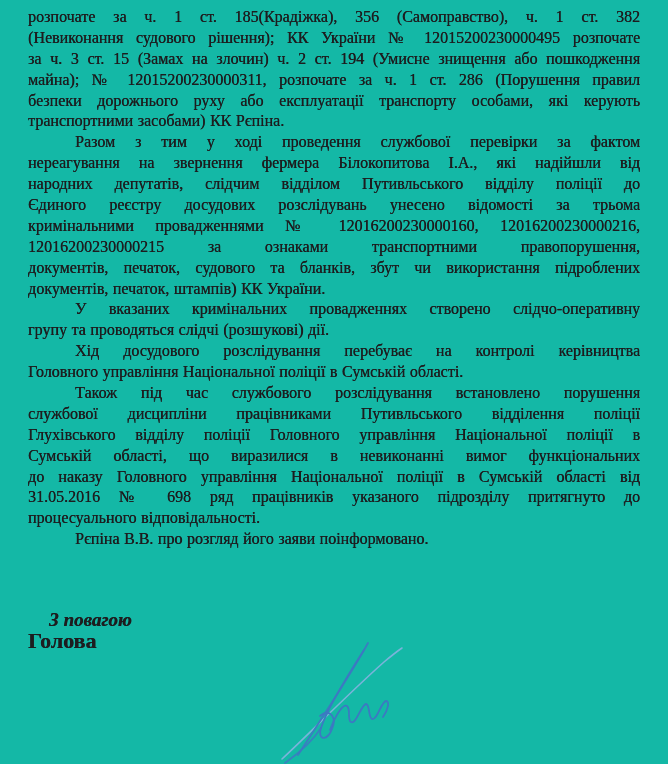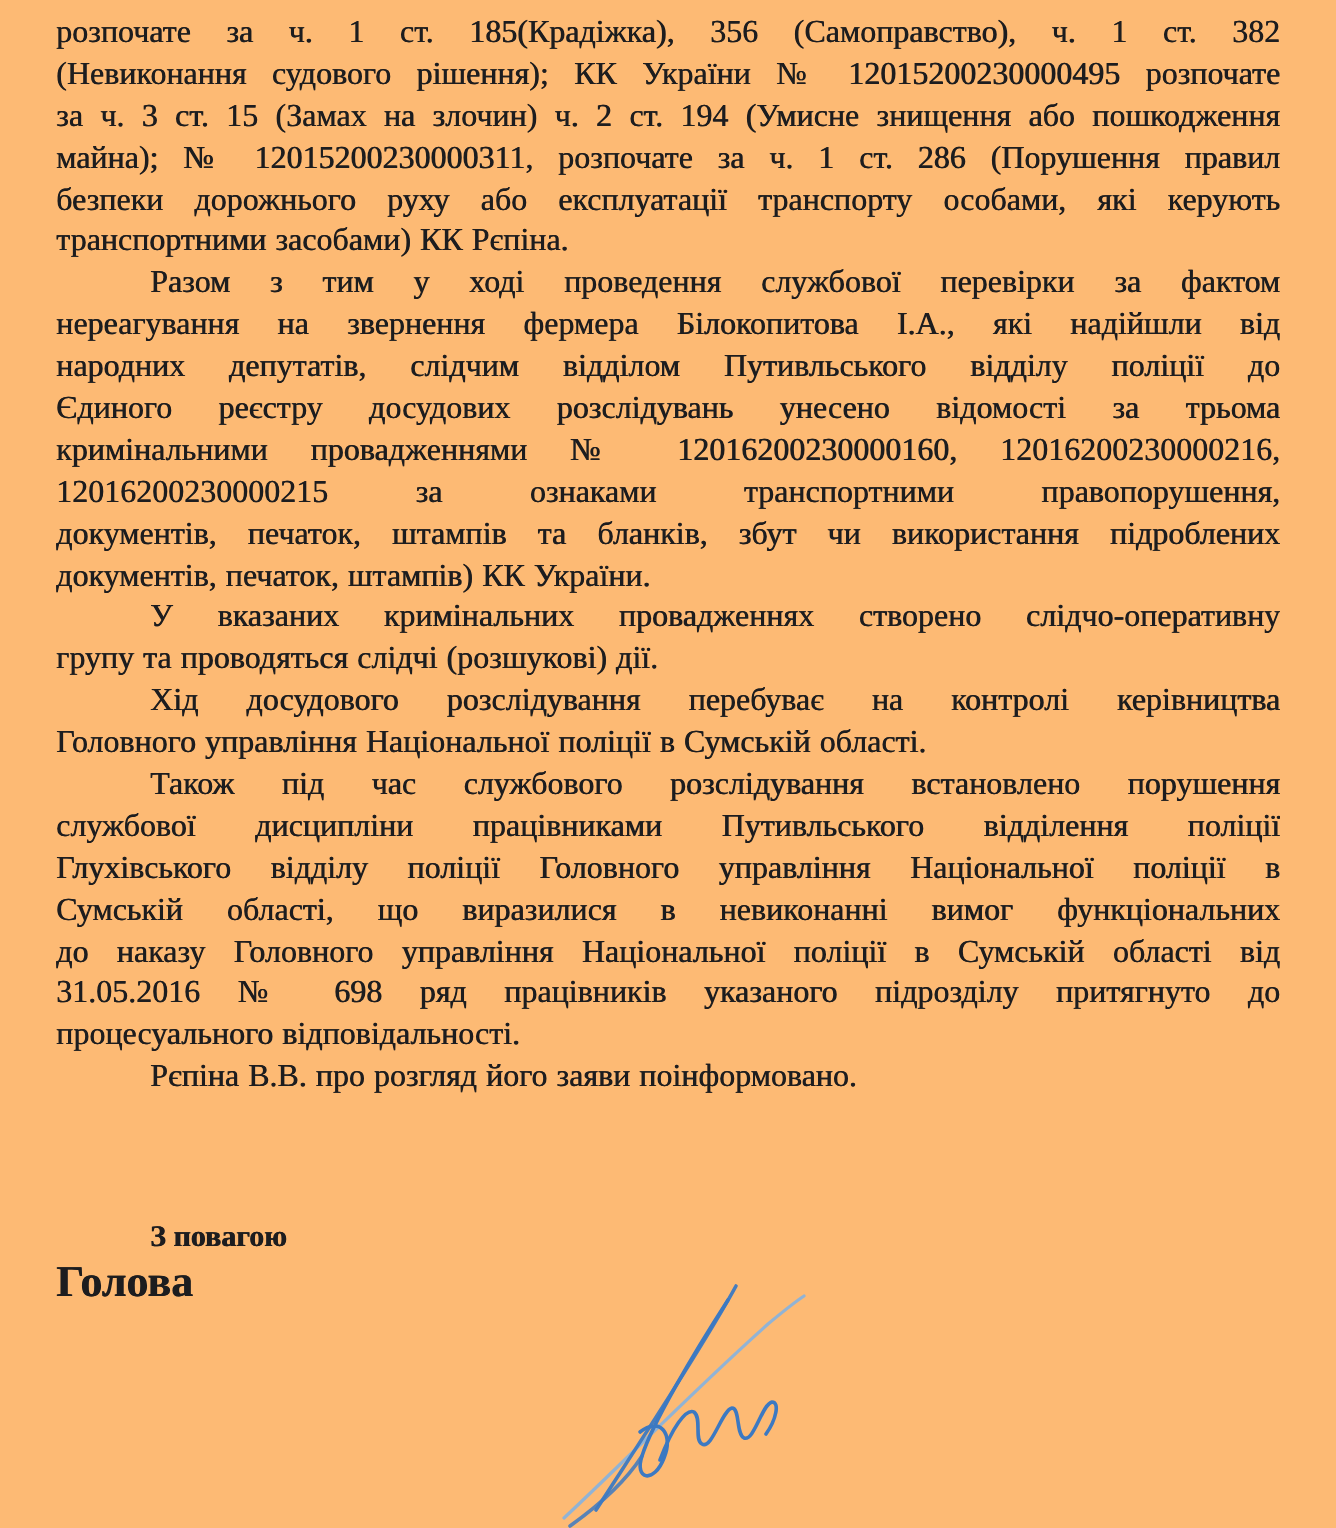--- a/index.html
+++ b/index.html
@@ -45,25 +45,26 @@
     text-align-last: left;
     white-space: normal;
   }
   .line.indent {
     text-indent: 47px;
   }
   .closing {
     margin-top: 59px;
   }
   .regards {
-    font-size: 15px;
+    font-size: 19px;
     line-height: 21px;
     font-weight: bold;
-    margin-left: 47px;
+    margin-left: 21px;
     text-shadow: 0.3px 0 0 currentColor;
+    font-style: italic;
   }
   .sign-row {
     display: flex;
     align-items: flex-start;
     font-size: 22px;
     line-height: 21px;
     font-weight: bold;
     text-shadow: 0.3px 0 0 currentColor;
   }
   .signer {
@@ -83,40 +84,40 @@
     fill: none;
     stroke-linecap: round;
     stroke-linejoin: round;
   }
   .ink-main { stroke: var(--ink-main, #3c79c2); stroke-width: 1.8; }
   .ink-light { stroke: var(--ink-light, #85b2e0); stroke-width: 1.6; }
 </style>
 </head>
 <body>
 
-<div class="page" style="background: #fdba74; color: rgb(29, 29, 31);">
+<div class="page" style="background: #14b8a6; color: rgb(29, 29, 31);">
 
   <div class="text-area">
     <div id="doc-body">
         <div class="paragraph">
           <div class="line">розпочате за ч. 1 ст. 185(Крадіжка), 356 (Самоправство), ч. 1 ст. 382</div>
           <div class="line">(Невиконання судового рішення); КК України № 12015200230000495 розпочате</div>
           <div class="line">за ч. 3 ст. 15 (Замах на злочин) ч. 2 ст. 194 (Умисне знищення або пошкодження</div>
           <div class="line">майна); № 12015200230000311, розпочате за ч. 1 ст. 286 (Порушення правил</div>
           <div class="line">безпеки дорожнього руху або експлуатації транспорту особами, які керують</div>
           <div class="line last">транспортними засобами) КК Рєпіна.</div>
         </div>
         <div class="paragraph">
           <div class="line indent">Разом з тим у ході проведення службової перевірки за фактом</div>
           <div class="line">нереагування на звернення фермера Білокопитова І.А., які надійшли від</div>
           <div class="line">народних депутатів, слідчим відділом Путивльського відділу поліції до</div>
           <div class="line">Єдиного реєстру досудових розслідувань унесено відомості за трьома</div>
           <div class="line">кримінальними провадженнями № 12016200230000160, 12016200230000216,</div>
           <div class="line">12016200230000215 за ознаками транспортними правопорушення,</div>
-          <div class="line">документів, печаток, штампів та бланків, збут чи використання підроблених</div>
+          <div class="line">документів, печаток, судового та бланків, збут чи використання підроблених</div>
           <div class="line last">документів, печаток, штампів) КК України.</div>
         </div>
         <div class="paragraph">
           <div class="line indent">У вказаних кримінальних провадженнях створено слідчо-оперативну</div>
           <div class="line last">групу та проводяться слідчі (розшукові) дії.</div>
         </div>
         <div class="paragraph">
           <div class="line indent">Хід досудового розслідування перебуває на контролі керівництва</div>
           <div class="line last">Головного управління Національної поліції в Сумській області.</div>
         </div>

